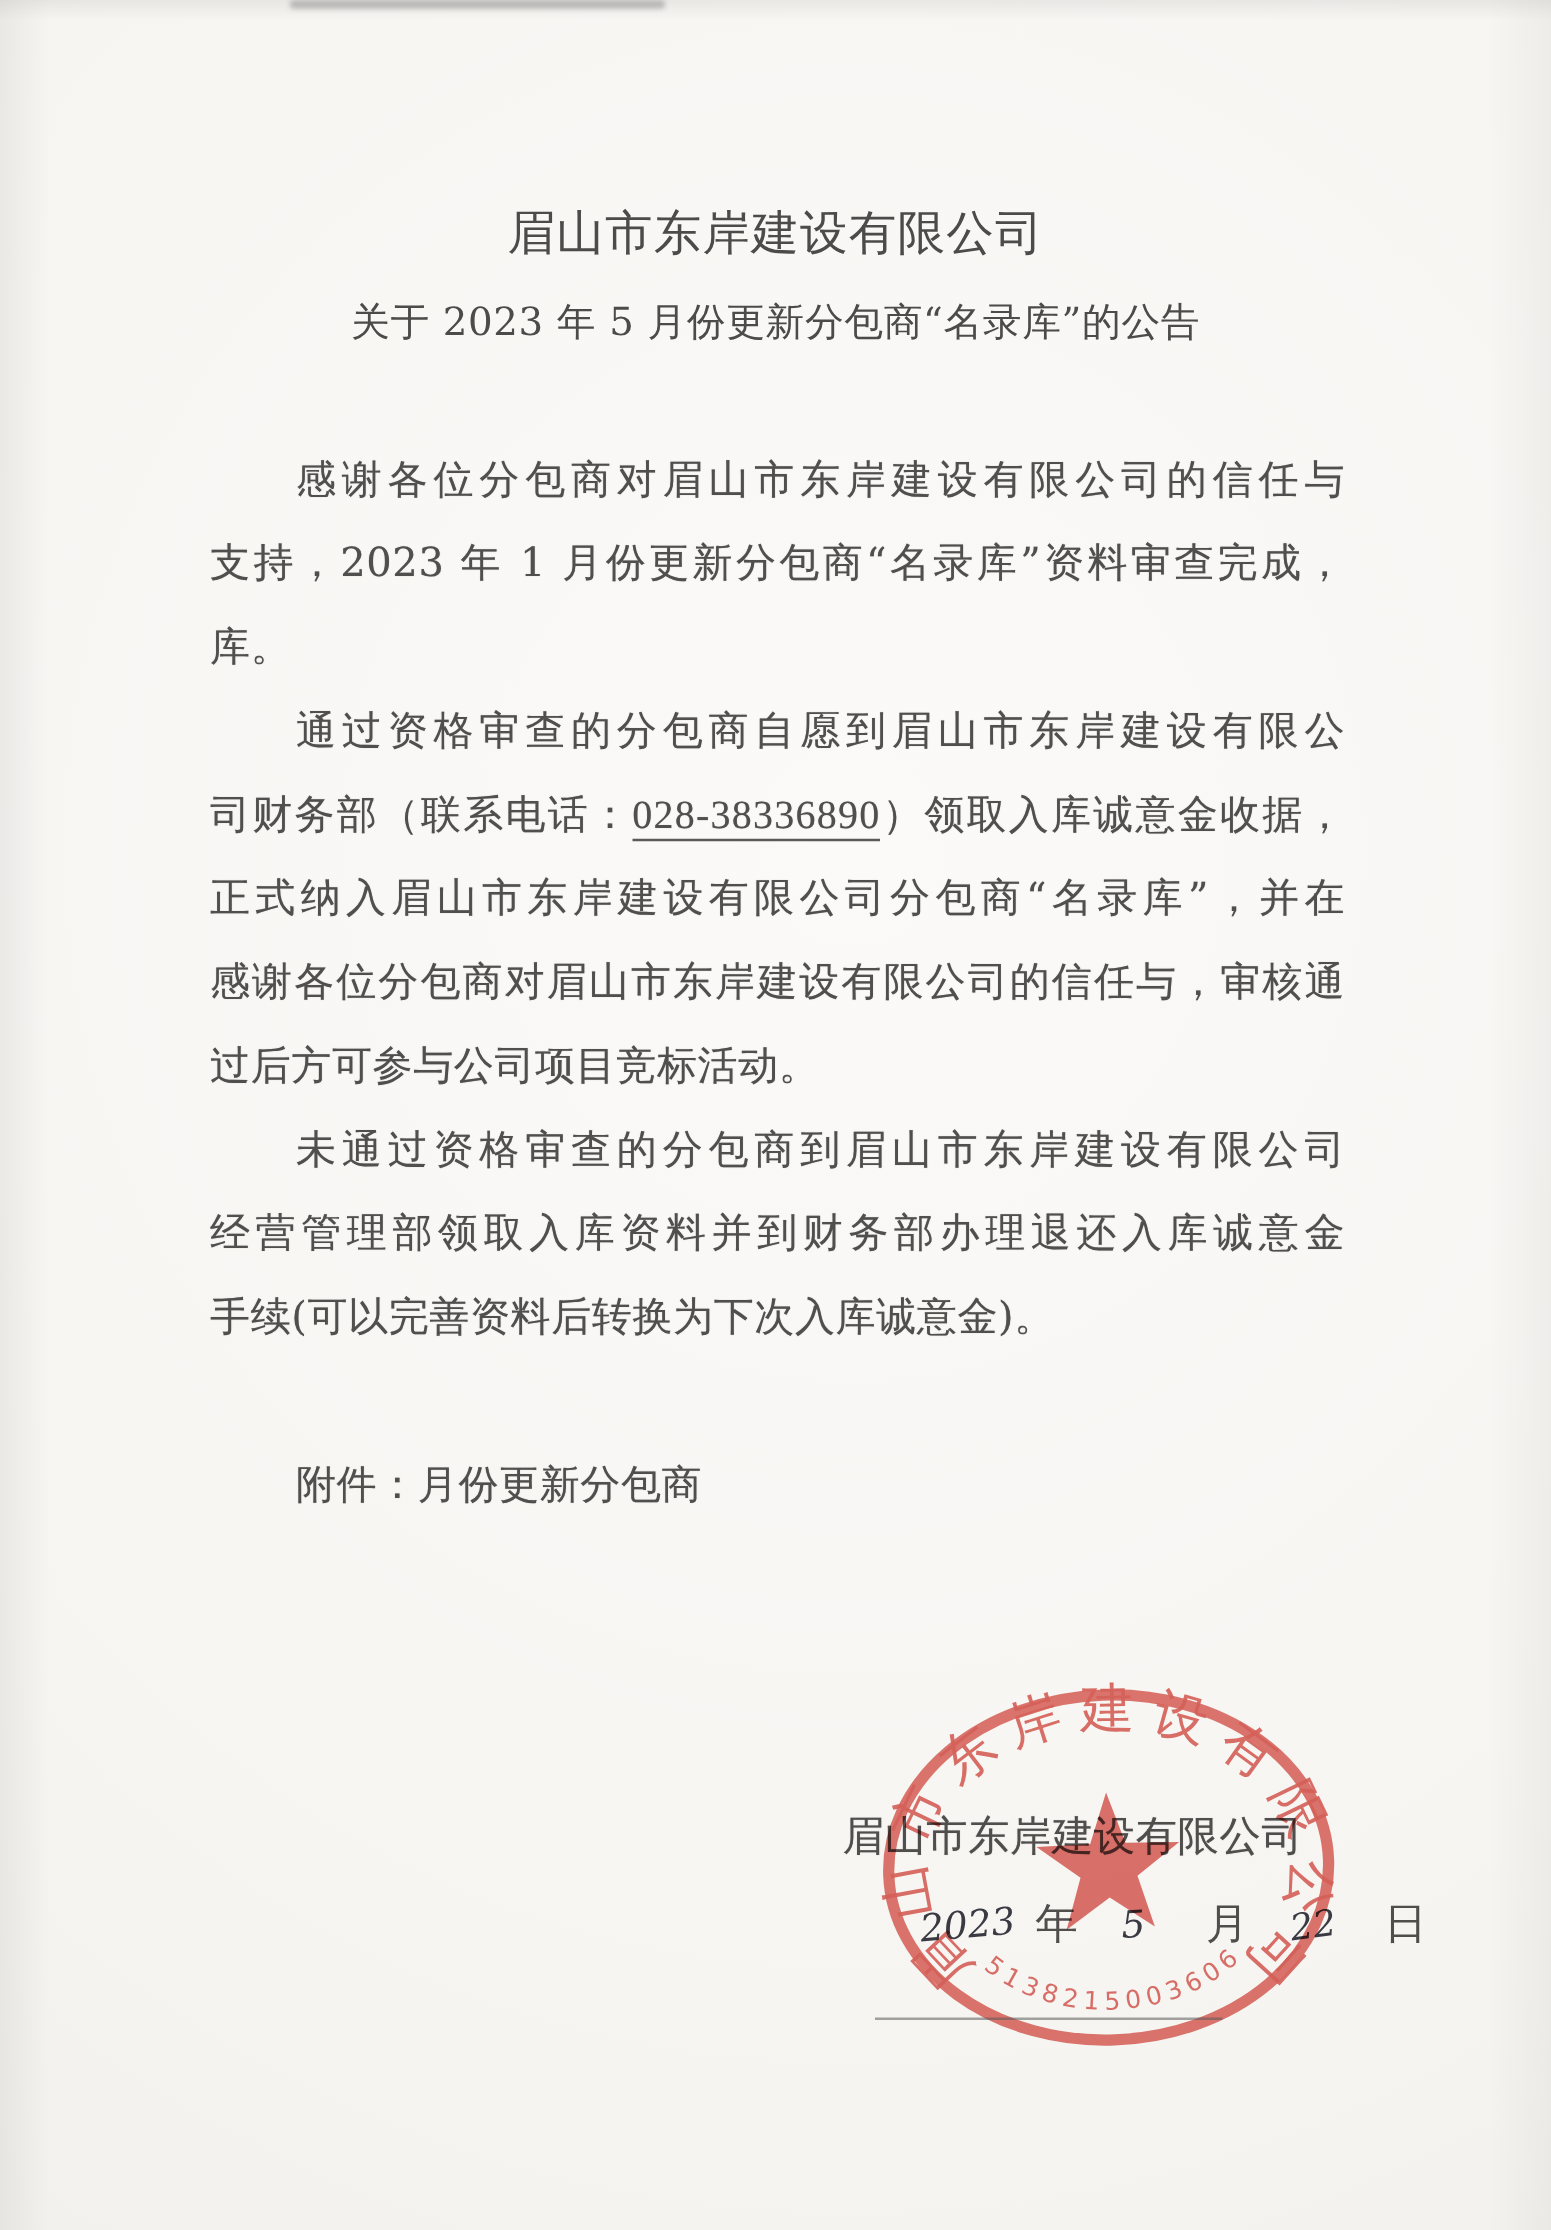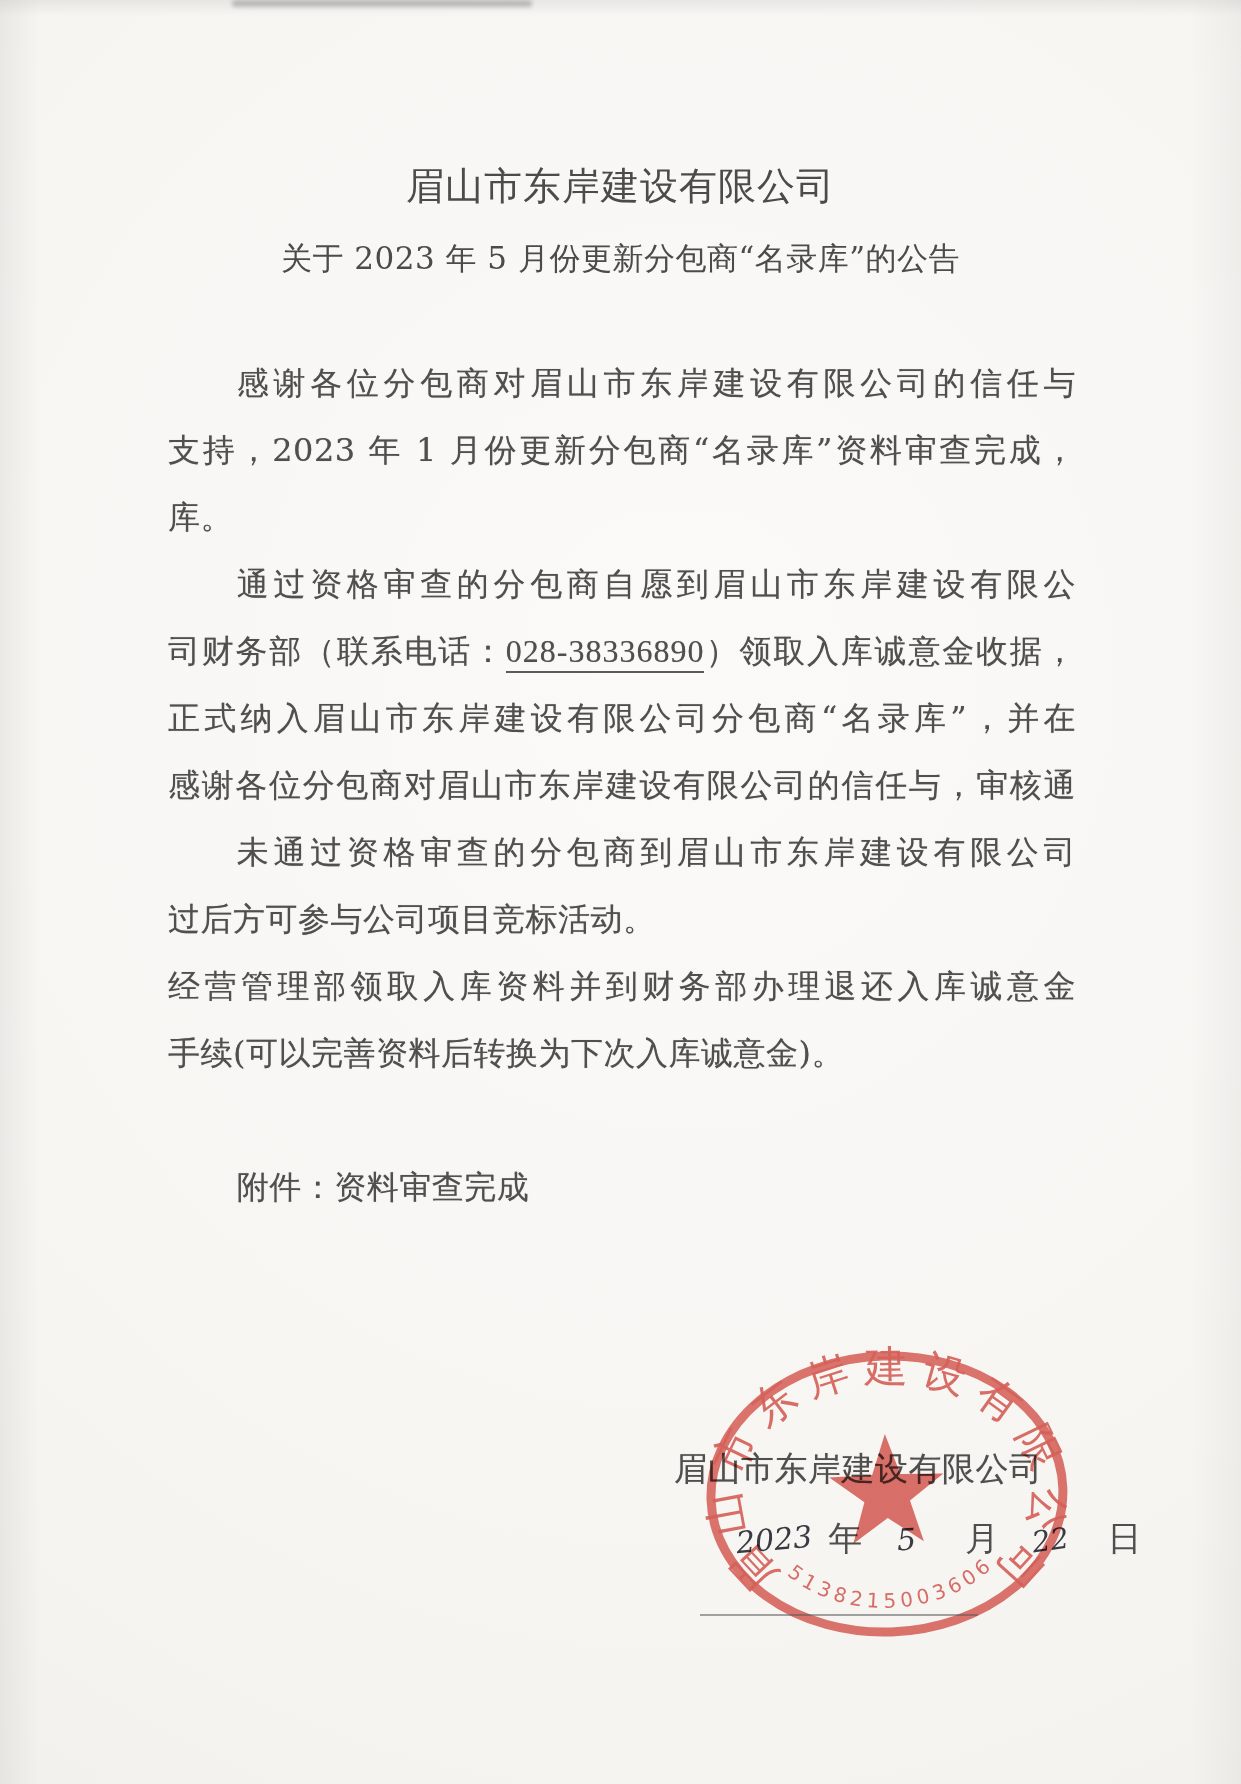--- a/index.html
+++ b/index.html
@@ -86,26 +86,26 @@
   </div>
 
   <div class="body-text">
     <div class="line fill indent">感谢各位分包商对眉山市东岸建设有限公司的信任与</div>
     <div class="line fill">支持，2023 年 1 月份更新分包商“名录库”资料审查完成，</div>
     <div class="line">库。</div>
     <div class="line fill indent">通过资格审查的分包商自愿到眉山市东岸建设有限公</div>
     <div class="line fill"><span>司财务部（联系电话：</span><span class="phone">028-38336890</span><span>）领取入库诚意金收据，</span></div>
     <div class="line fill">正式纳入眉山市东岸建设有限公司分包商“名录库”，并在</div>
     <div class="line fill">感谢各位分包商对眉山市东岸建设有限公司的信任与，审核通</div>
+    <div class="line">过后方可参与公司项目竞标活动。</div>
     <div class="line fill indent">未通过资格审查的分包商到眉山市东岸建设有限公司</div>
-    <div class="line">过后方可参与公司项目竞标活动。</div>
     <div class="line fill">经营管理部领取入库资料并到财务部办理退还入库诚意金</div>
     <div class="line">手续(可以完善资料后转换为下次入库诚意金)。</div>
     <div class="line blank"></div>
-    <div class="line indent">附件：资料审查完成</div>
+    <div class="line indent">附件：月份更新分包商</div>
   </div>
 
   <div class="sign-company">眉山市东岸建设有限公司</div>
 
   <div class="sign-date">
     <span class="hw y">2023</span>
     <span class="dl yl">年</span>
     <span class="hw m">5</span>
     <span class="dl ml">月</span>
     <span class="hw d">22</span>

